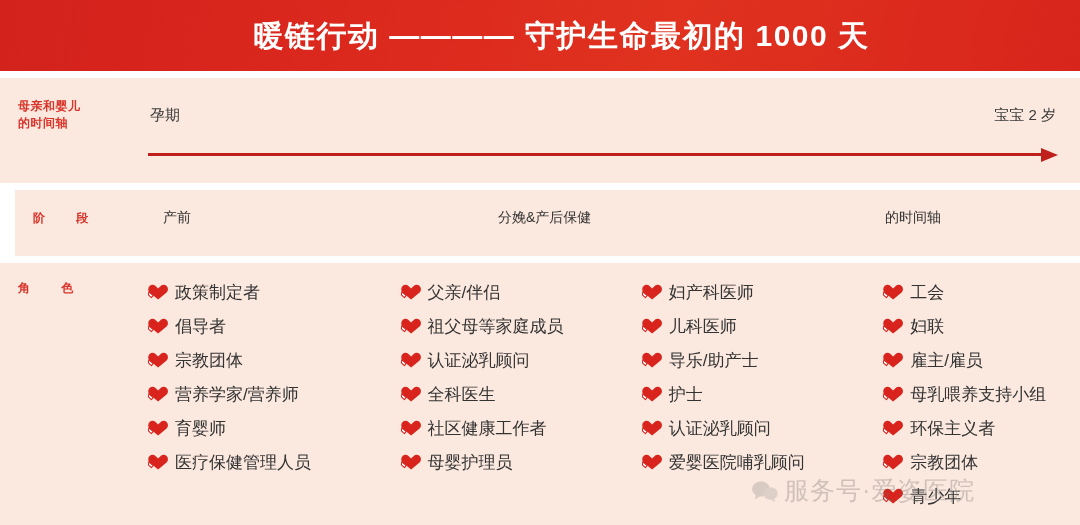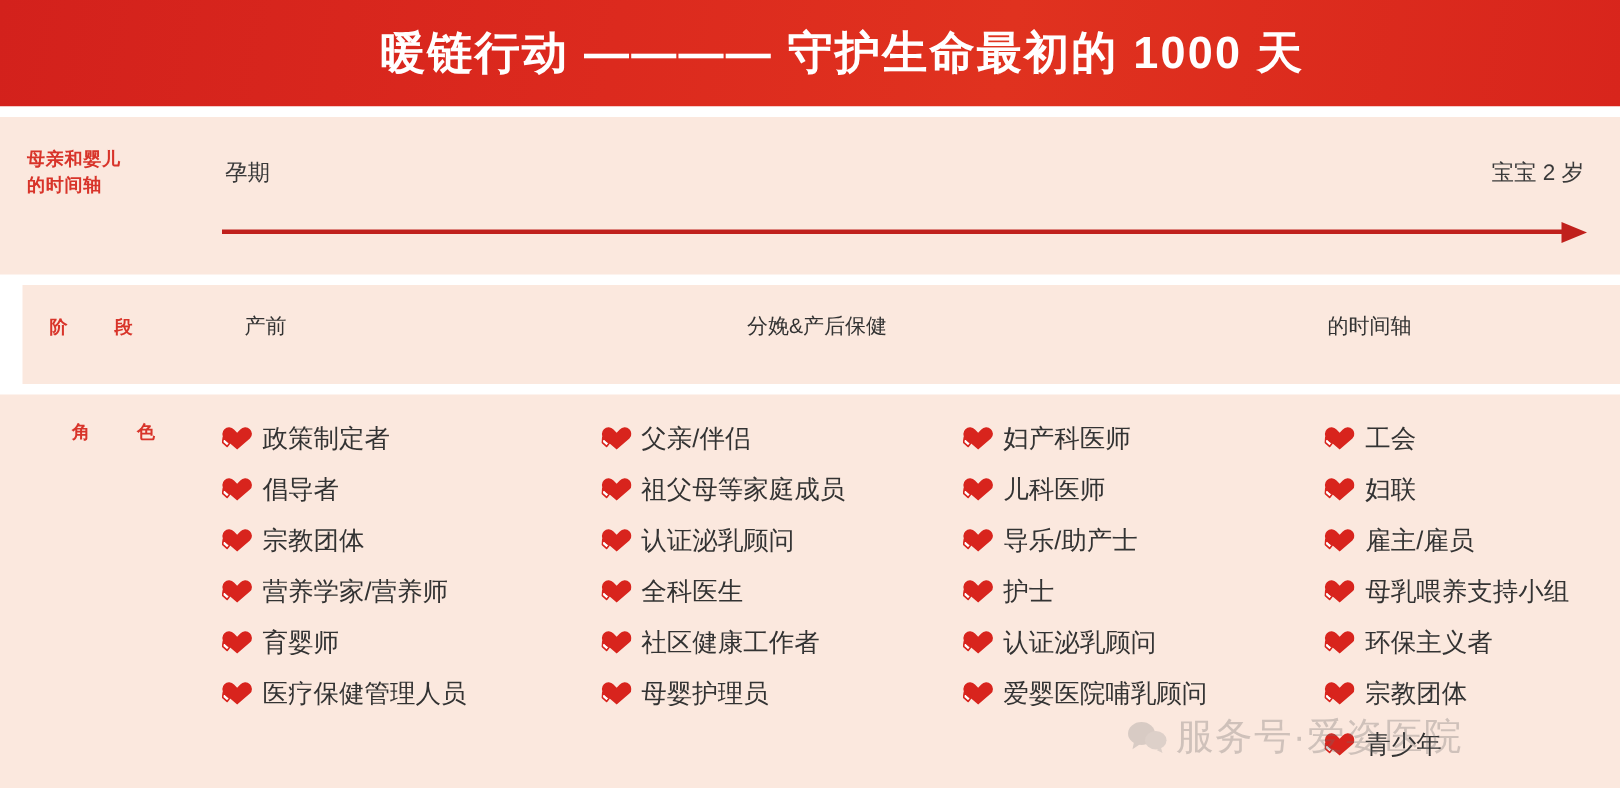--- a/index.html
+++ b/index.html
@@ -136,21 +136,20 @@
   .stage-item.s1 { left: 335px; }
   .stage-item.s2 { left: 722px; }
 
   
   .roles-band {
     height: 262px;
   }
   .roles-band .row-label {
     top: 17px;
     letter-spacing: 14px;
-    margin-left: 30px;
   }
   .roles-cols {
     position: absolute;
     left: 148px;
     right: 6px;
     top: 12px;
     bottom: 0;
     display: flex;
     gap: 40px;
   }

